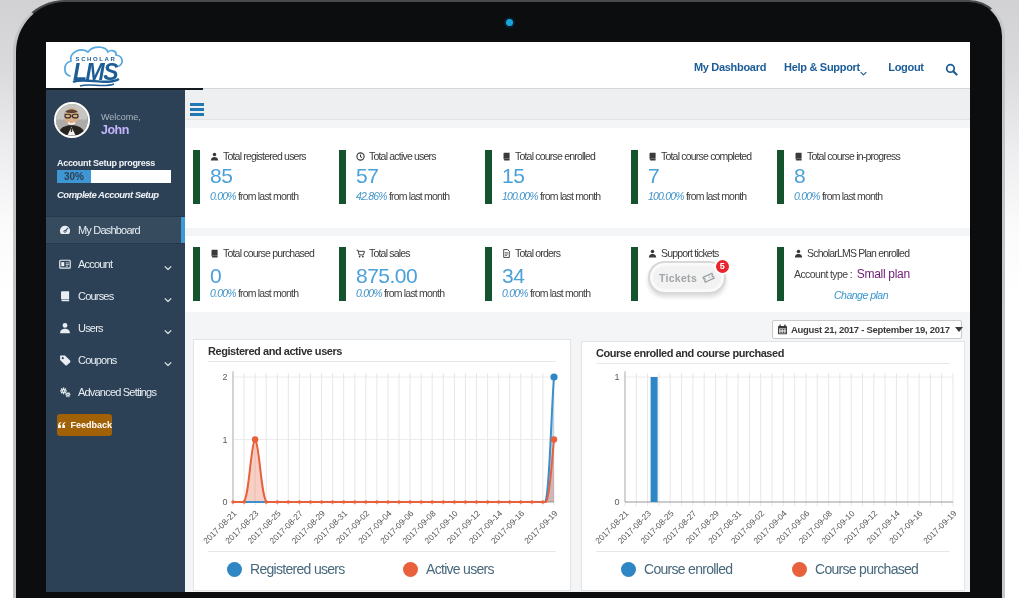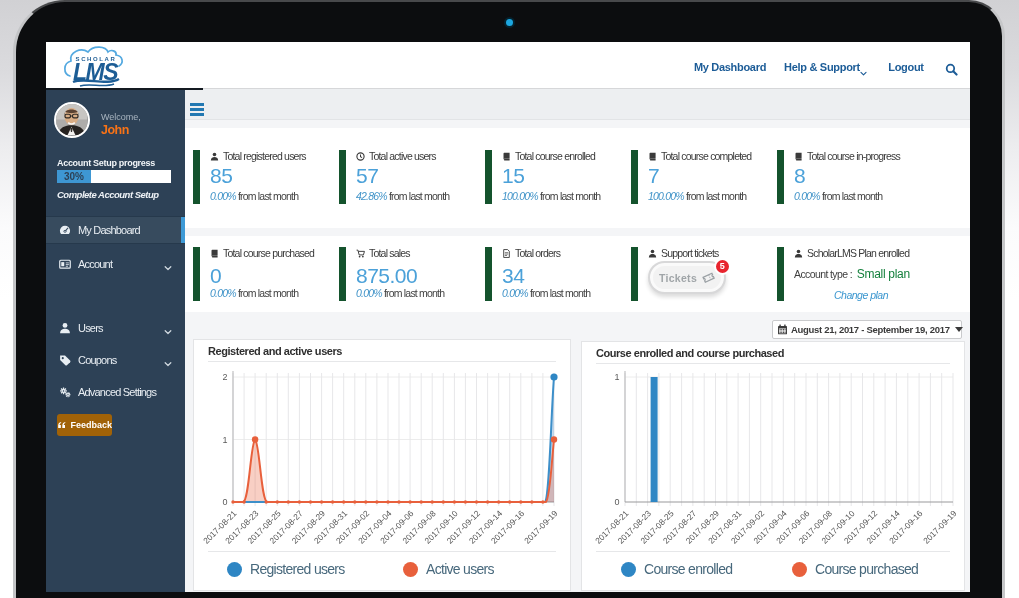--- a/index.html
+++ b/index.html
@@ -12,21 +12,21 @@
   background:#1ca6e0; box-shadow:0 0 0 2px #05222e; }
 .screen { position:absolute; left:46px; top:42px; width:924px; height:550px; background:#fff; overflow:hidden; }
 
 
 .header { position:absolute; left:0; top:0; width:896px; height:46px; background:#fff; }
 .navitem { position:absolute; top:19px; font-size:11px; font-weight:bold; color:#1c5c97; letter-spacing:-0.3px; white-space:nowrap; transform:translateX(-50%); }
 
 .sidebar { position:absolute; left:0; top:46px; width:139px; height:504px; background:#2d4156; border-top:2px solid #141a21; }
 .avatar { position:absolute; left:8px; top:12px; width:36px; height:36px; border-radius:50%; border:2.5px solid #fff; overflow:hidden; background:#9a9a9a; }
 .welcome { position:absolute; left:55px; top:22px; font-size:9px; color:#a9b5c0; }
-.jname { position:absolute; left:55px; top:33px; font-size:12.5px; font-weight:bold; color:#f97316; letter-spacing:-0.5px; }
+.jname { position:absolute; left:55px; top:33px; font-size:12.5px; font-weight:bold; color:#c4b5fd; letter-spacing:-0.5px; }
 .asp { position:absolute; left:11px; top:68px; font-size:9px; font-weight:bold; color:#f2f5f8; letter-spacing:-0.3px; }
 .pbar { position:absolute; left:11px; top:80px; width:114px; height:13px; background:#fff; }
 .pfill { position:absolute; left:0; top:0; width:34px; height:13px; background:#3e97d3; color:#2d4156; font-size:10px; font-weight:bold; text-align:center; line-height:13px; }
 .cas { position:absolute; left:11px; top:99px; font-size:9.5px; font-weight:bold; font-style:italic; color:#eef2f6; letter-spacing:-0.5px; }
 .mi { position:absolute; left:0; width:139px; height:28px; display:flex; align-items:center; padding-left:13px; gap:7px; }
 .mi.active { background:#374b5e; border-top:1px solid #26394c; border-bottom:1px solid #26394c; }
 .mi.active::after { content:""; position:absolute; right:0; top:0; width:4px; height:100%; background:#3e9ad6; }
 .mtext { font-size:11px; color:#e9eef3; letter-spacing:-0.8px; }
 .chev { position:absolute; right:12px; top:9px; }
 .fb { position:absolute; left:11px; top:324px; width:55px; height:22px; background:#a16207; border-radius:3px; color:#fff;
@@ -49,21 +49,21 @@
 .card2 .num { top:17px; }
 .sub { position:absolute; left:10px; top:40px; font-size:10.5px; color:#3f3f3f; white-space:nowrap; letter-spacing:-0.8px; }
 .sub i { color:#4093c8; }
 
 .pill { position:absolute; left:10px; top:14px; width:78px; height:33px; border:2px solid #d8d8d9; border-radius:17px;
   box-shadow:inset 0 0 0 3px #fafafa, 0 3px 4px rgba(0,0,0,0.14); display:flex; align-items:center; justify-content:center; gap:5px;
   font-size:10.5px; font-weight:bold; letter-spacing:0.3px; color:#a0a5a8; background:#f2f2f2; }
 .badge { position:absolute; left:64px; top:-5px; width:17px; height:17px; border-radius:50%; background:#e8242e;
   border:2px solid #fff; color:#fff; font-size:9px; font-weight:bold; text-align:center; line-height:13px; }
 .acct { position:absolute; left:10px; top:20px; font-size:10.5px; color:#3f3f3f; white-space:nowrap; letter-spacing:-0.6px; }
-.acct b { font-weight:normal; font-size:12px; color:#15803d; letter-spacing:-0.3px; }
+.acct b { font-weight:normal; font-size:12px; color:#701a75; letter-spacing:-0.3px; }
 .chplan { position:absolute; left:10px; top:42px; font-size:10.5px; font-style:italic; color:#3a96cf; letter-spacing:-0.5px;margin-left:40px; }
 
 .datebox { position:absolute; left:726px; top:278px; width:190px; height:19px; background:#fff; border:1px solid #c9cacc; border-radius:2px;
   display:flex; align-items:center; padding:0 4px; gap:3px; font-size:9.5px; font-weight:bold; color:#3a3a3a; letter-spacing:-0.3px; white-space:nowrap; }
 .datebox svg { flex-shrink:0; }
 .caret { width:0; height:0; border-left:4px solid transparent; border-right:4px solid transparent; border-top:5px solid #3a3a3a; margin-left:2px; }
 
 .ccard { position:absolute; background:#fff; border:1px solid #e3e4e6; }
 .ctitle { position:absolute; left:14px; top:5px; font-size:11px; font-weight:bold; color:#2f2f2f; letter-spacing:-0.45px; }
 .crule { position:absolute; left:14px; top:21px; right:14px; height:1px; background:#e6e7e9; }
@@ -442,20 +442,30 @@
         <svg width="12" height="12" viewBox="0 0 16 16">
           <rect x="1" y="3" width="14" height="10.5" rx="1.2" fill="none" stroke="#e8eef3" stroke-width="1.6"></rect>
           <rect x="3" y="5.5" width="4" height="5.5" fill="#e8eef3"></rect>
           <path d="M9 6.5 H13.2 M9 8.8 H13.2 M9 11 H12" stroke="#e8eef3" stroke-width="1.1"></path>
         </svg>
         <span class="mtext">Account</span>
         <span class="chev"><svg width="10" height="10" viewBox="0 0 16 16">
             <path d="M3.5 6 L8 10.5 L12.5 6" fill="none" stroke="#cfd8df" stroke-width="2" stroke-linecap="round" stroke-linejoin="round"></path>
           </svg></span>
       </div>
+    <div class="mi" style="top:192px">
+        <svg width="12" height="12" viewBox="0 0 16 16">
+          <path d="M4 1.5 H13.5 V12 H4.5 A1.8 1.8 0 0 0 2.7 13.8 V3.3 A1.8 1.8 0 0 1 4 1.5 Z" fill="#e8eef3"></path>
+          <path d="M4.5 12.6 H13.5 V15 H4.5 A1.2 1.2 0 0 1 4.5 12.6 Z" fill="#e8eef3"></path>
+        </svg>
+        <span class="mtext">Courses</span>
+        <span class="chev"><svg width="10" height="10" viewBox="0 0 16 16">
+            <path d="M3.5 6 L8 10.5 L12.5 6" fill="none" stroke="#cfd8df" stroke-width="2" stroke-linecap="round" stroke-linejoin="round"></path>
+          </svg></span>
+      </div>
     <div class="mi" style="top:224px">
         <svg width="12" height="12" viewBox="0 0 16 16">
           <circle cx="8" cy="4.5" r="3.2" fill="#e8eef3"></circle>
           <path d="M1.5 15 C1.5 10.5 5 9 8 9 C11 9 14.5 10.5 14.5 15 Z" fill="#e8eef3"></path>
         </svg>
         <span class="mtext">Users</span>
         <span class="chev"><svg width="10" height="10" viewBox="0 0 16 16">
             <path d="M3.5 6 L8 10.5 L12.5 6" fill="none" stroke="#cfd8df" stroke-width="2" stroke-linecap="round" stroke-linejoin="round"></path>
           </svg></span>
       </div>

